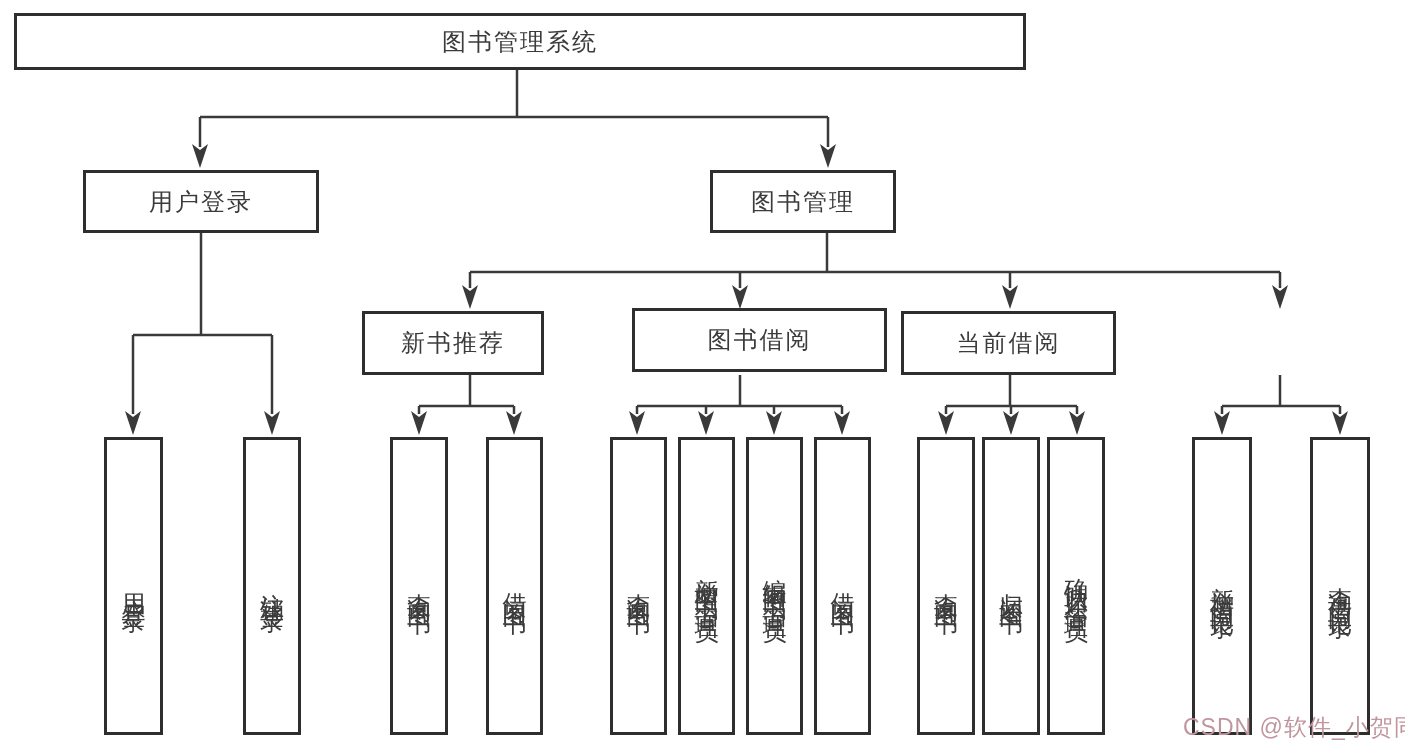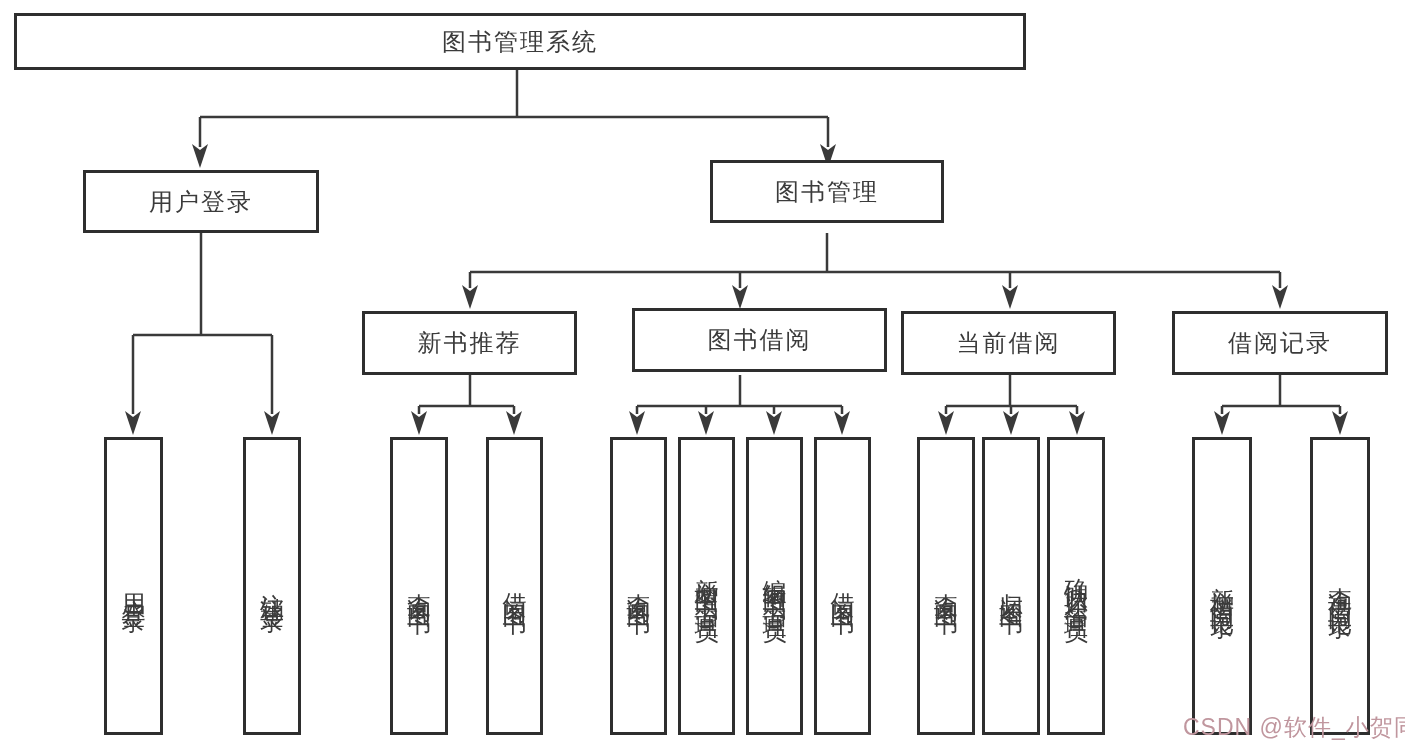--- a/index.html
+++ b/index.html
@@ -106,35 +106,32 @@
     </g>
   </svg>
 
   <div class="box hbox" style="left:14px;top:13px;width:1012px;height:57px">
     <span class="lbl">图书管理系统</span>
   </div>
 
   <div class="box hbox" style="left:83px;top:170px;width:236px;height:63px">
     <span class="lbl">用户登录</span>
   </div>
-  <div class="box hbox" style="left:710px;top:160px;width:234px;height:63px">
+  <div class="box hbox" style="left:710px;top:170px;width:186px;height:63px">
     <span class="lbl">图书管理</span>
   </div>
 
-  <div class="box hbox" style="left:362px;top:311px;width:215px;height:64px">
+  <div class="box hbox" style="left:362px;top:311px;width:182px;height:64px">
     <span class="lbl">新书推荐</span>
   </div>
   <div class="box hbox" style="left:632px;top:308px;width:255px;height:64px">
     <span class="lbl">图书借阅</span>
   </div>
   <div class="box hbox" style="left:901px;top:311px;width:215px;height:64px">
     <span class="lbl">当前借阅</span>
-  </div>
-  <div class="box hbox" style="left:1172px;top:311px;width:216px;height:64px">
-    <span class="lbl">借阅记录</span>
   </div>
 
   <div class="box vbox" style="left:104px;top:437px;width:59px;height:298px">
     <span class="lbl">用户登录</span>
   </div>
   <div class="box vbox" style="left:243px;top:437px;width:58px;height:298px">
     <span class="lbl">注销登录</span>
   </div>
 
   <div class="box vbox" style="left:390px;top:437px;width:58px;height:298px">

